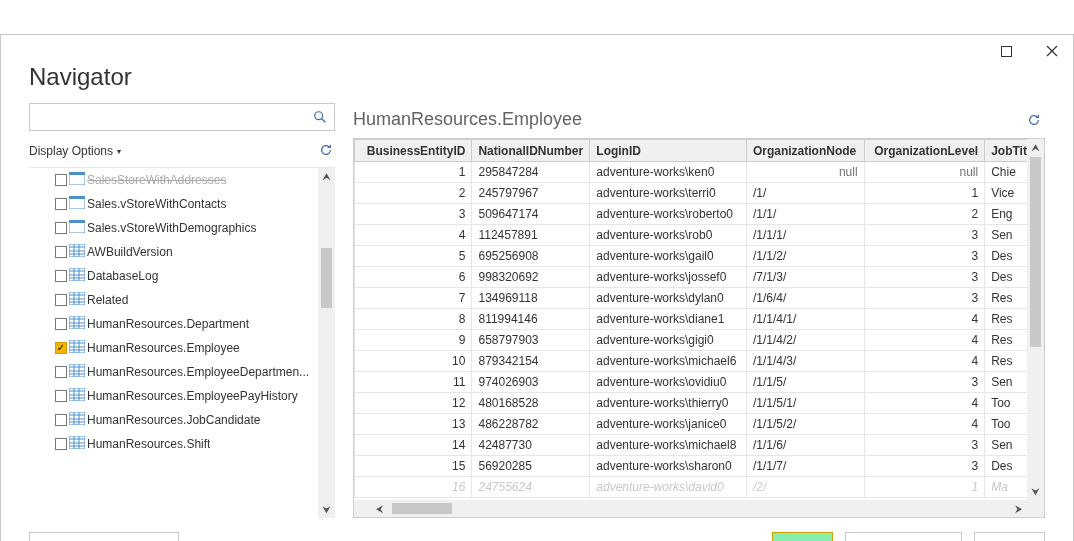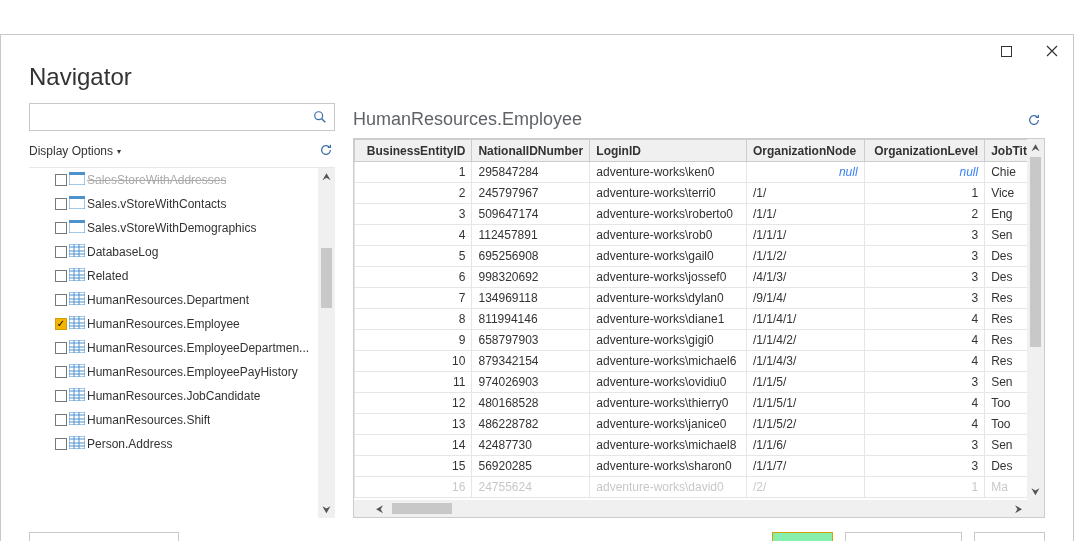--- a/index.html
+++ b/index.html
@@ -39,28 +39,28 @@
   
   .right-pane { flex:1; display:flex; flex-direction:column; overflow:hidden; }
   .preview-header { display:flex; justify-content:space-between; align-items:flex-end; padding:14px 4px 8px 0; }
   .preview-title { color:#5f6368; font-size:18px; font-weight:400; }
   .preview-refresh { color:#3c6da8; font-size:14px; cursor:pointer; }
   .data-wrap { flex:1; border:1px solid #ccc; position:relative; overflow:hidden; }
   table { border-collapse:collapse; font-size:12px; color:#333; table-layout:fixed; }
   thead th { background:#f0f0f0; border:1px solid #ccc; text-align:left; padding:3px 6px; font-weight:600; height:22px; white-space:nowrap; overflow:hidden;}
   tbody td { border:1px solid #e6e6e6; padding:2px 6px; height:21px; white-space:nowrap; overflow:hidden;}
   td.num, th.num { text-align:right; }
-  td.null { color:#3b82f6; font-style:italic; text-align:right; }
+  td.null { color:#737373; text-align:right; }
   .col-bid { width:123px; }
   .col-nid { width:118px; }
   .col-login { width:160px; }
   .col-node { width:119px; }
   .col-level { width:124px; }
   .col-job  { width:42px; }
-  tbody tr.faded td { color:#c8c8c8; }
+  tbody tr.faded td { color:#c8c8c8;font-style:italic; }
 
   
   .data-vscroll { position:absolute; top:0; right:0; width:17px; height:calc(100% - 17px); background:#f0f0f0; }
   .data-vscroll .thumb { position:absolute; top:18px; left:3px; width:11px; height:190px; background:#c8c8c8; }
   .data-vscroll .arrow { position:absolute; left:0; width:17px; height:17px; display:flex; justify-content:center; align-items:center; color:#555; font-size:10px; cursor:pointer;}
   .data-vscroll .arrow.up { top:0; }
   .data-vscroll .arrow.down { bottom:0; }
   .data-hscroll { position:absolute; bottom:0; left:0; right:0; height:17px; background:#f0f0f0; }
   .data-hscroll .thumb { position:absolute; left:38px; top:3px; height:11px; width:60px; background:#c8c8c8; }
   .data-hscroll .arrow { position:absolute; top:0; width:17px; height:17px; display:flex; justify-content:center; align-items:center; color:#555; font-size:10px; cursor:pointer;}
@@ -145,20 +145,32 @@
             <div class="tree-row">
               <span class="cb"></span>
               <span><svg class="ticon" viewBox="0 0 16 13">
                   <rect x="0" y="0" width="16" height="13" fill="none" stroke="#4c91cd"></rect>
                   <line x1="0" y1="3" x2="16" y2="3" stroke="#4c91cd"></line>
                   <line x1="0" y1="7" x2="16" y2="7" stroke="#4c91cd"></line>
                   <line x1="0" y1="10" x2="16" y2="10" stroke="#4c91cd"></line>
                   <line x1="5" y1="0" x2="5" y2="13" stroke="#4c91cd"></line>
                   <line x1="10" y1="0" x2="10" y2="13" stroke="#4c91cd"></line>
                 </svg></span>
+              <span class="tlabel">AWBuildVersion</span>
+            </div>
+            <div class="tree-row">
+              <span class="cb"></span>
+              <span><svg class="ticon" viewBox="0 0 16 13">
+                  <rect x="0" y="0" width="16" height="13" fill="none" stroke="#4c91cd"></rect>
+                  <line x1="0" y1="3" x2="16" y2="3" stroke="#4c91cd"></line>
+                  <line x1="0" y1="7" x2="16" y2="7" stroke="#4c91cd"></line>
+                  <line x1="0" y1="10" x2="16" y2="10" stroke="#4c91cd"></line>
+                  <line x1="5" y1="0" x2="5" y2="13" stroke="#4c91cd"></line>
+                  <line x1="10" y1="0" x2="10" y2="13" stroke="#4c91cd"></line>
+                </svg></span>
               <span class="tlabel">DatabaseLog</span>
             </div>
             <div class="tree-row">
               <span class="cb"></span>
               <span><svg class="ticon" viewBox="0 0 16 13">
                   <rect x="0" y="0" width="16" height="13" fill="none" stroke="#4c91cd"></rect>
                   <line x1="0" y1="3" x2="16" y2="3" stroke="#4c91cd"></line>
                   <line x1="0" y1="7" x2="16" y2="7" stroke="#4c91cd"></line>
                   <line x1="0" y1="10" x2="16" y2="10" stroke="#4c91cd"></line>
                   <line x1="5" y1="0" x2="5" y2="13" stroke="#4c91cd"></line>
@@ -230,32 +242,20 @@
               <span class="cb"></span>
               <span><svg class="ticon" viewBox="0 0 16 13">
                   <rect x="0" y="0" width="16" height="13" fill="none" stroke="#4c91cd"></rect>
                   <line x1="0" y1="3" x2="16" y2="3" stroke="#4c91cd"></line>
                   <line x1="0" y1="7" x2="16" y2="7" stroke="#4c91cd"></line>
                   <line x1="0" y1="10" x2="16" y2="10" stroke="#4c91cd"></line>
                   <line x1="5" y1="0" x2="5" y2="13" stroke="#4c91cd"></line>
                   <line x1="10" y1="0" x2="10" y2="13" stroke="#4c91cd"></line>
                 </svg></span>
               <span class="tlabel">HumanResources.Shift</span>
-            </div>
-            <div class="tree-row">
-              <span class="cb"></span>
-              <span><svg class="ticon" viewBox="0 0 16 13">
-                  <rect x="0" y="0" width="16" height="13" fill="none" stroke="#4c91cd"></rect>
-                  <line x1="0" y1="3" x2="16" y2="3" stroke="#4c91cd"></line>
-                  <line x1="0" y1="7" x2="16" y2="7" stroke="#4c91cd"></line>
-                  <line x1="0" y1="10" x2="16" y2="10" stroke="#4c91cd"></line>
-                  <line x1="5" y1="0" x2="5" y2="13" stroke="#4c91cd"></line>
-                  <line x1="10" y1="0" x2="10" y2="13" stroke="#4c91cd"></line>
-                </svg></span>
-              <span class="tlabel">Person.Address</span>
             </div>
           </div>
         <div class="tree-vscroll">
           <div class="arrow up">⮝</div>
           <div class="thumb"></div>
           <div class="arrow down">⮟</div>
         </div>
       </div>
     </div>
 
@@ -327,29 +327,29 @@
                 <td class="">695256908</td>
                 <td class="">adventure-works\gail0</td>
                 <td class="">/1/1/2/</td>
                 <td class="num">3</td>
                 <td class="">Des</td>
               </tr>
               <tr>
                 <td class="num">6</td>
                 <td class="">998320692</td>
                 <td class="">adventure-works\jossef0</td>
-                <td class="">/4/1/3/</td>
+                <td class="">/7/1/3/</td>
                 <td class="num">3</td>
                 <td class="">Des</td>
               </tr>
               <tr>
                 <td class="num">7</td>
                 <td class="">134969118</td>
                 <td class="">adventure-works\dylan0</td>
-                <td class="">/9/1/4/</td>
+                <td class="">/1/6/4/</td>
                 <td class="num">3</td>
                 <td class="">Res</td>
               </tr>
               <tr>
                 <td class="num">8</td>
                 <td class="">811994146</td>
                 <td class="">adventure-works\diane1</td>
                 <td class="">/1/1/4/1/</td>
                 <td class="num">4</td>
                 <td class="">Res</td>

